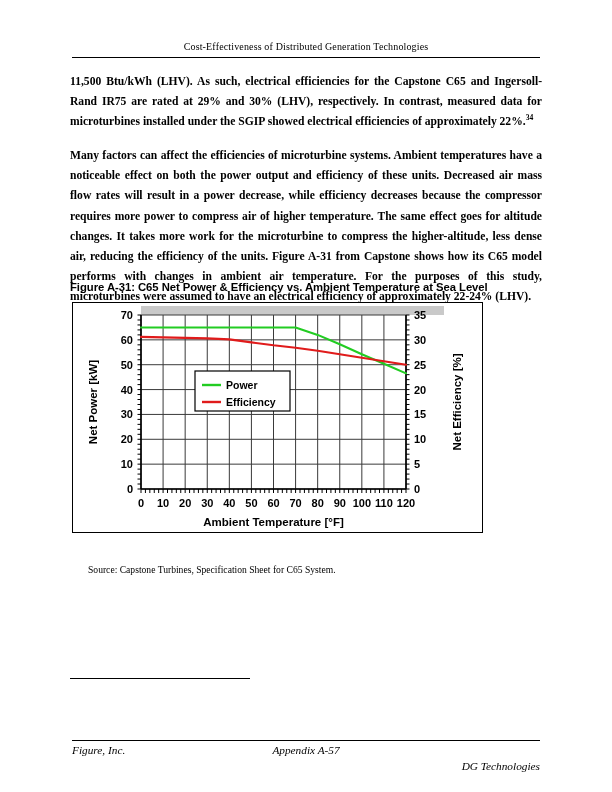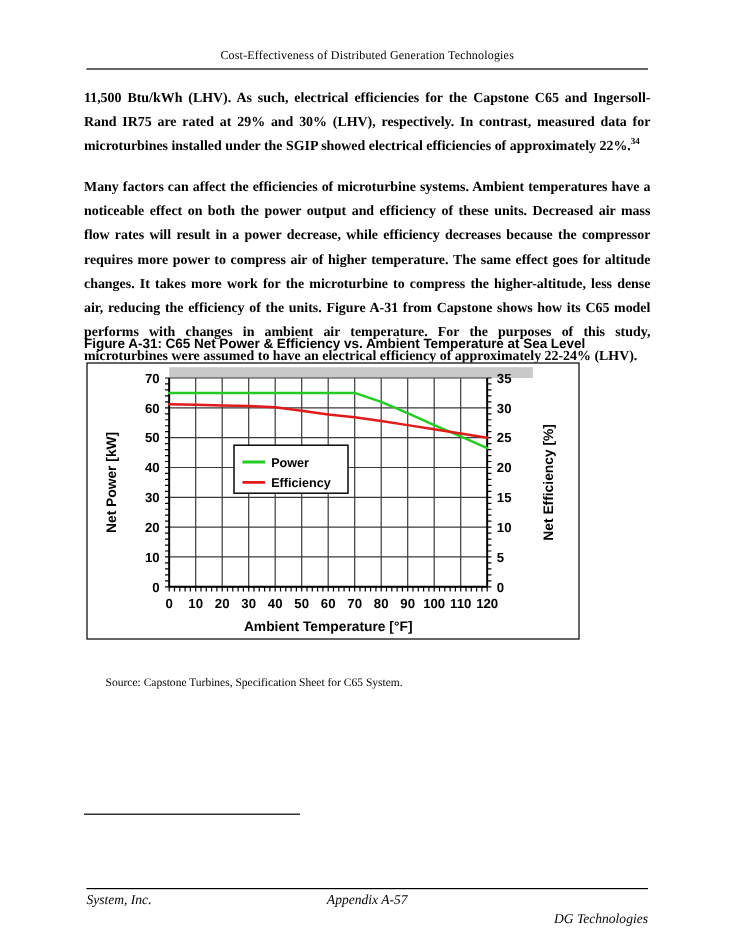--- a/index.html
+++ b/index.html
@@ -279,19 +279,19 @@
     </div>
   </div>
 
   <div class="source">Source:  Capstone Turbines, Specification Sheet for C65 System.</div>
 
   <div class="fn-rule"></div>
 
   <div class="footer-rule"></div>
   <div class="footer">
     <div class="footer-wrap">
-      <span style="position:absolute;left:0;top:0;">System, Inc.</span>
+      <span style="position:absolute;left:0;top:0;">Figure, Inc.</span>
       <span class="footer-center">Appendix A-57</span>
       <span style="position:absolute;right:0;top:16px;">DG Technologies</span>
     </div>
   </div>
 
 </div>
 
 </body></html>

